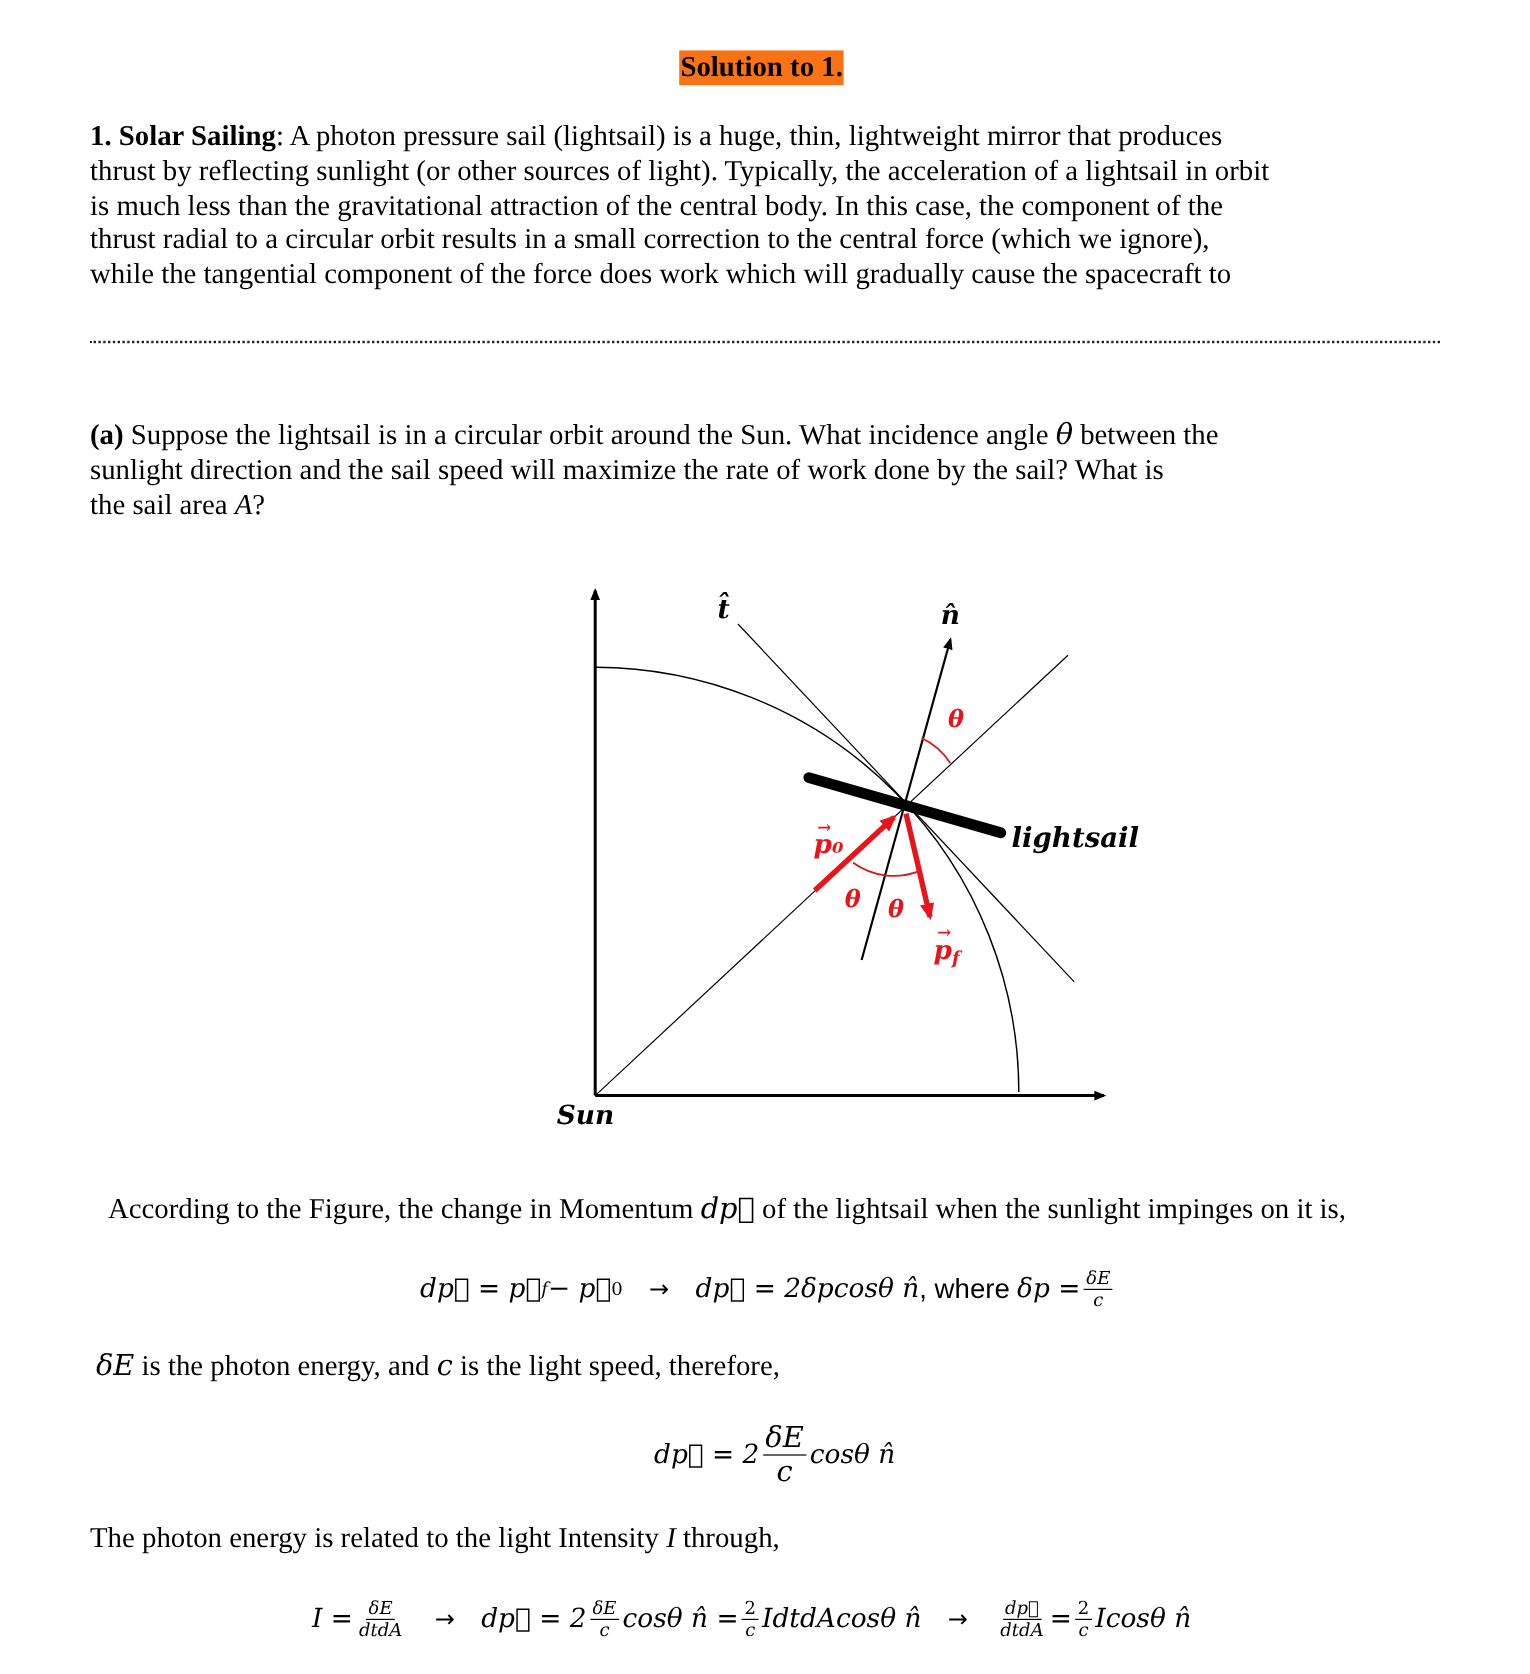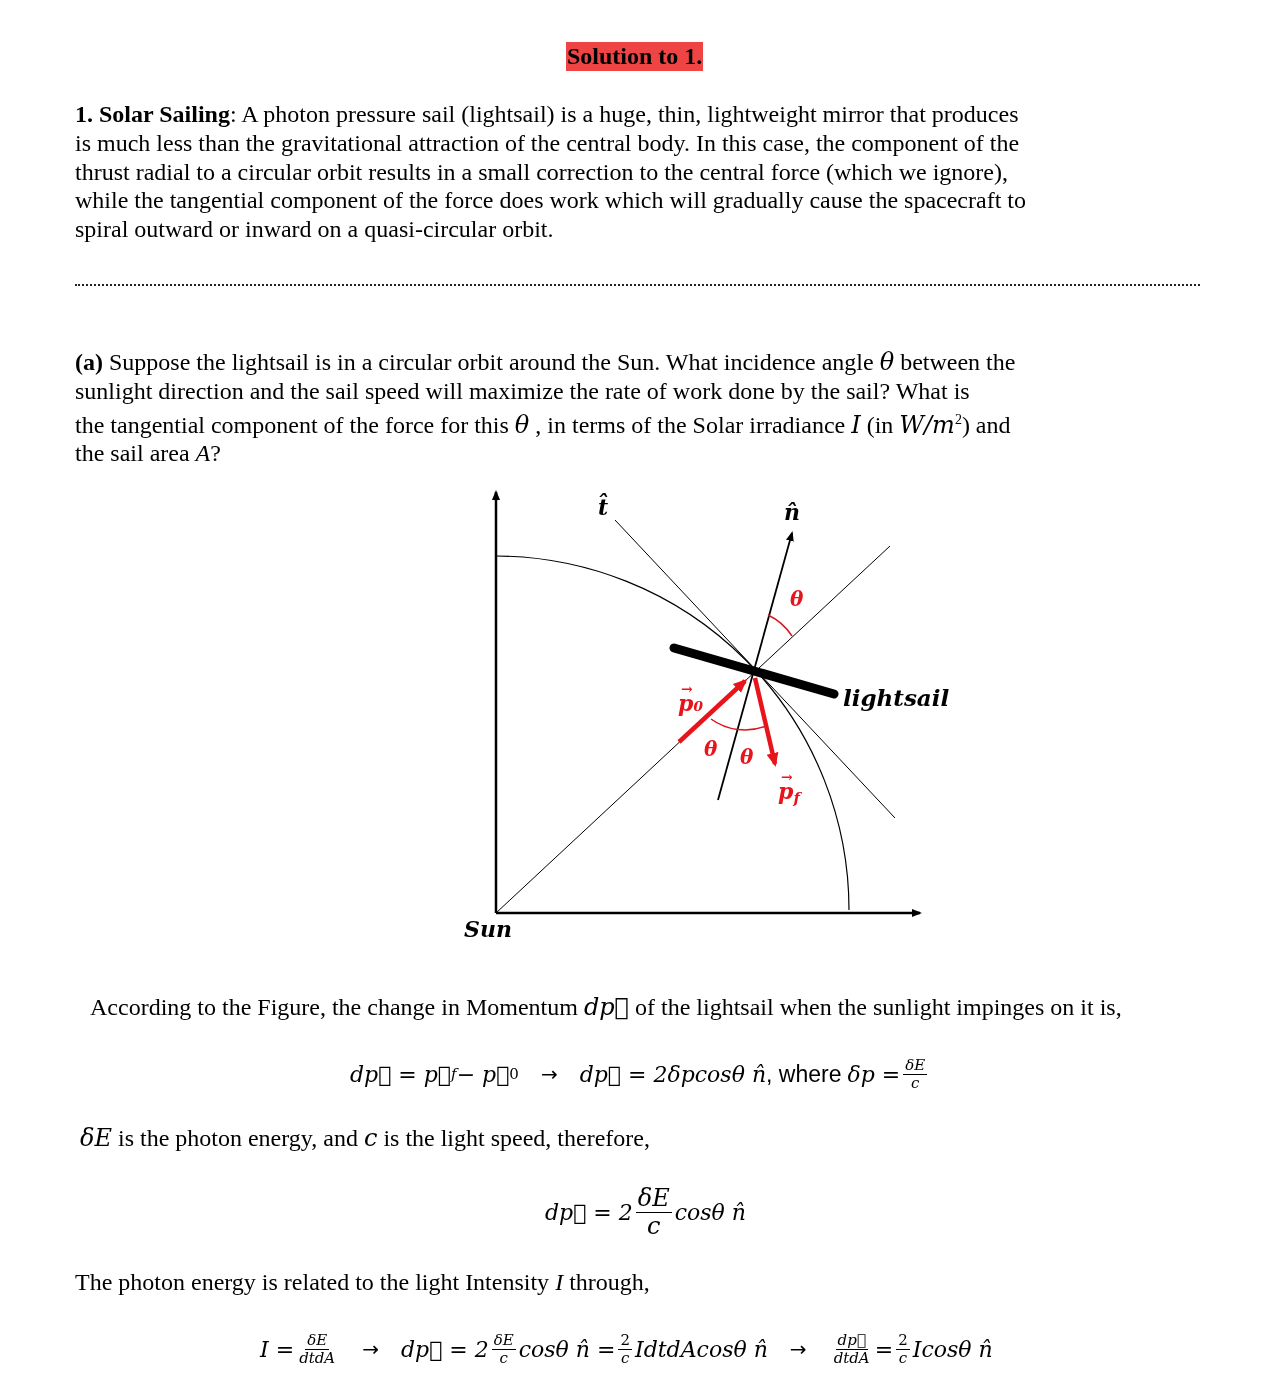--- a/index.html
+++ b/index.html
@@ -1,20 +1,20 @@
 <!DOCTYPE html>
 <html><head>
 <meta charset="utf-8">
 <style>
   html, body { margin: 0; padding: 0; background: #ffffff; }
   body { width: 1275px; height: 1395px; position: relative; overflow: hidden;
          font-family: "Liberation Serif", "DejaVu Serif", serif; color: #000; }
   .abs { position: absolute; white-space: nowrap; }
   .title { left: 566px; top: 42px; height: 29px; line-height: 29px; padding: 0 1px;
-           background: #ef4444; font-weight: bold; font-size: 24px; }
+           background: #f97316; font-weight: bold; font-size: 24px; }
   .para { position: absolute; left: 75px; font-size: 24px; line-height: 28.8px; white-space: nowrap; }
   .para b { font-weight: bold; }
   .dots { position: absolute; left: 75px; top: 284px; width: 1125px; height: 0;
           border-top: 2px dotted #222; }
   .m { font-family: "DejaVu Serif", serif; font-style: italic; }
   .mu { font-family: "DejaVu Serif", serif; }
   .eq { position: absolute; font-size: 22px; white-space: nowrap; display: flex; align-items: center; }
   .frac { display: inline-flex; flex-direction: column; align-items: center; vertical-align: middle; margin: 0 3px; }
   .frac .num { border-bottom: 1.3px solid #000; padding: 0 2px; line-height: 1.1; }
   .frac .den { line-height: 1.1; padding: 0 2px; }
@@ -23,32 +23,31 @@
   .arrow { margin: 0 22px; font-family: "DejaVu Sans", sans-serif; font-size: 20px; }
   svg text { font-family: "DejaVu Serif", serif; font-weight: bold; font-style: italic; }
 </style>
 </head>
 <body>
 
 <div class="abs title">Solution to 1.</div>
 
 <div class="para" style="top:100px;">
   <div><b>1. Solar Sailing</b><span>: A photon pressure sail (lightsail) is a huge, thin, lightweight mirror that produces</span></div>
+  <div>thrust by reflecting sunlight (or other sources of light). Typically, the acceleration of a lightsail in orbit</div>
   <div>is much less than the gravitational attraction of the central body. In this case, the component of the</div>
   <div>thrust radial to a circular orbit results in a small correction to the central force (which we ignore),</div>
   <div>while the tangential component of the force does work which will gradually cause the spacecraft to</div>
-  <div>spiral outward or inward on a quasi-circular orbit.</div>
 </div>
 
 <div class="dots"></div>
 
 <div class="para" style="top:301px;margin-top:47px;">
   <div><b>(a)</b><span> Suppose the lightsail is in a circular orbit around the Sun. What incidence angle </span><span class="m">θ</span><span>  between the</span></div>
   <div>sunlight direction and the sail speed will maximize the rate of work done by the sail? What is</div>
-  <div><span>the tangential component of the force for this  </span><span class="m">θ</span><span> , in terms of the Solar irradiance  </span><span class="m">I</span><span>  (in </span><span class="m">W/m</span><sup style="font-size:14px">2</sup><span>) and</span></div>
   <div><span>the sail area </span><i>A</i><span>?</span></div>
 </div>
 
 <svg class="abs" style="left:0;top:0;" width="1275" height="960">
   <defs>
     <marker id="ah-black" markerWidth="10" markerHeight="10" refX="8" refY="5" orient="auto" markerUnits="userSpaceOnUse">
       <path d="M0,1 L10,5 L0,9 Z" fill="#000"></path>
     </marker>
     <marker id="ah-red" markerWidth="14" markerHeight="14" refX="11" refY="7" orient="auto" markerUnits="userSpaceOnUse">
       <path d="M0,1 L14,7 L0,13 Z" fill="#e8141b"></path>

